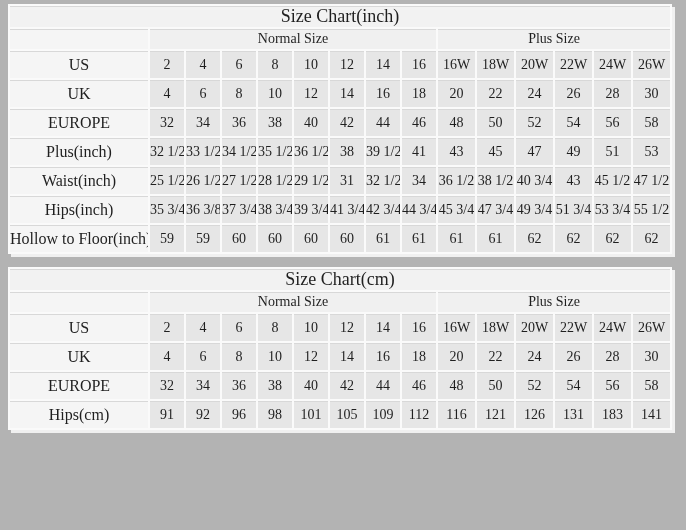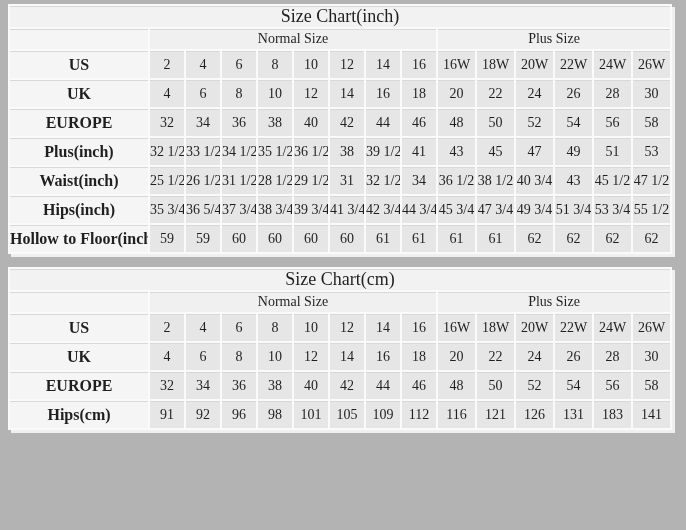--- a/index.html
+++ b/index.html
@@ -34,21 +34,20 @@
     white-space:nowrap;
   }
   td{
     background:#e6e6e6;
     font-size:14px;
     height:27px;
   }
   th.rowlabel{
     background:#f5f5f5;
     font-size:16px;
-    font-weight:bold;
   }
   tr.title-row th{
     background:#f2f2f2;
     font-size:18px;
     height:21px;
   }
   tr.group-row th{
     background:#f0f0f0;
     font-size:14px;
     height:20px;
@@ -157,37 +156,37 @@
             <td>45</td>
             <td>47</td>
             <td>49</td>
             <td>51</td>
             <td>53</td>
           </tr>
           <tr>
             <th class="rowlabel">Waist(inch)</th>
             <td>25 1/2</td>
             <td>26 1/2</td>
-            <td>31 1/2</td>
+            <td>27 1/2</td>
             <td>28 1/2</td>
             <td>29 1/2</td>
             <td>31</td>
             <td>32 1/2</td>
             <td>34</td>
             <td>36 1/2</td>
             <td>38 1/2</td>
             <td>40 3/4</td>
             <td>43</td>
             <td>45 1/2</td>
             <td>47 1/2</td>
           </tr>
           <tr>
             <th class="rowlabel">Hips(inch)</th>
             <td>35 3/4</td>
-            <td>36 5/4</td>
+            <td>36 3/8</td>
             <td>37 3/4</td>
             <td>38 3/4</td>
             <td>39 3/4</td>
             <td>41 3/4</td>
             <td>42 3/4</td>
             <td>44 3/4</td>
             <td>45 3/4</td>
             <td>47 3/4</td>
             <td>49 3/4</td>
             <td>51 3/4</td>

